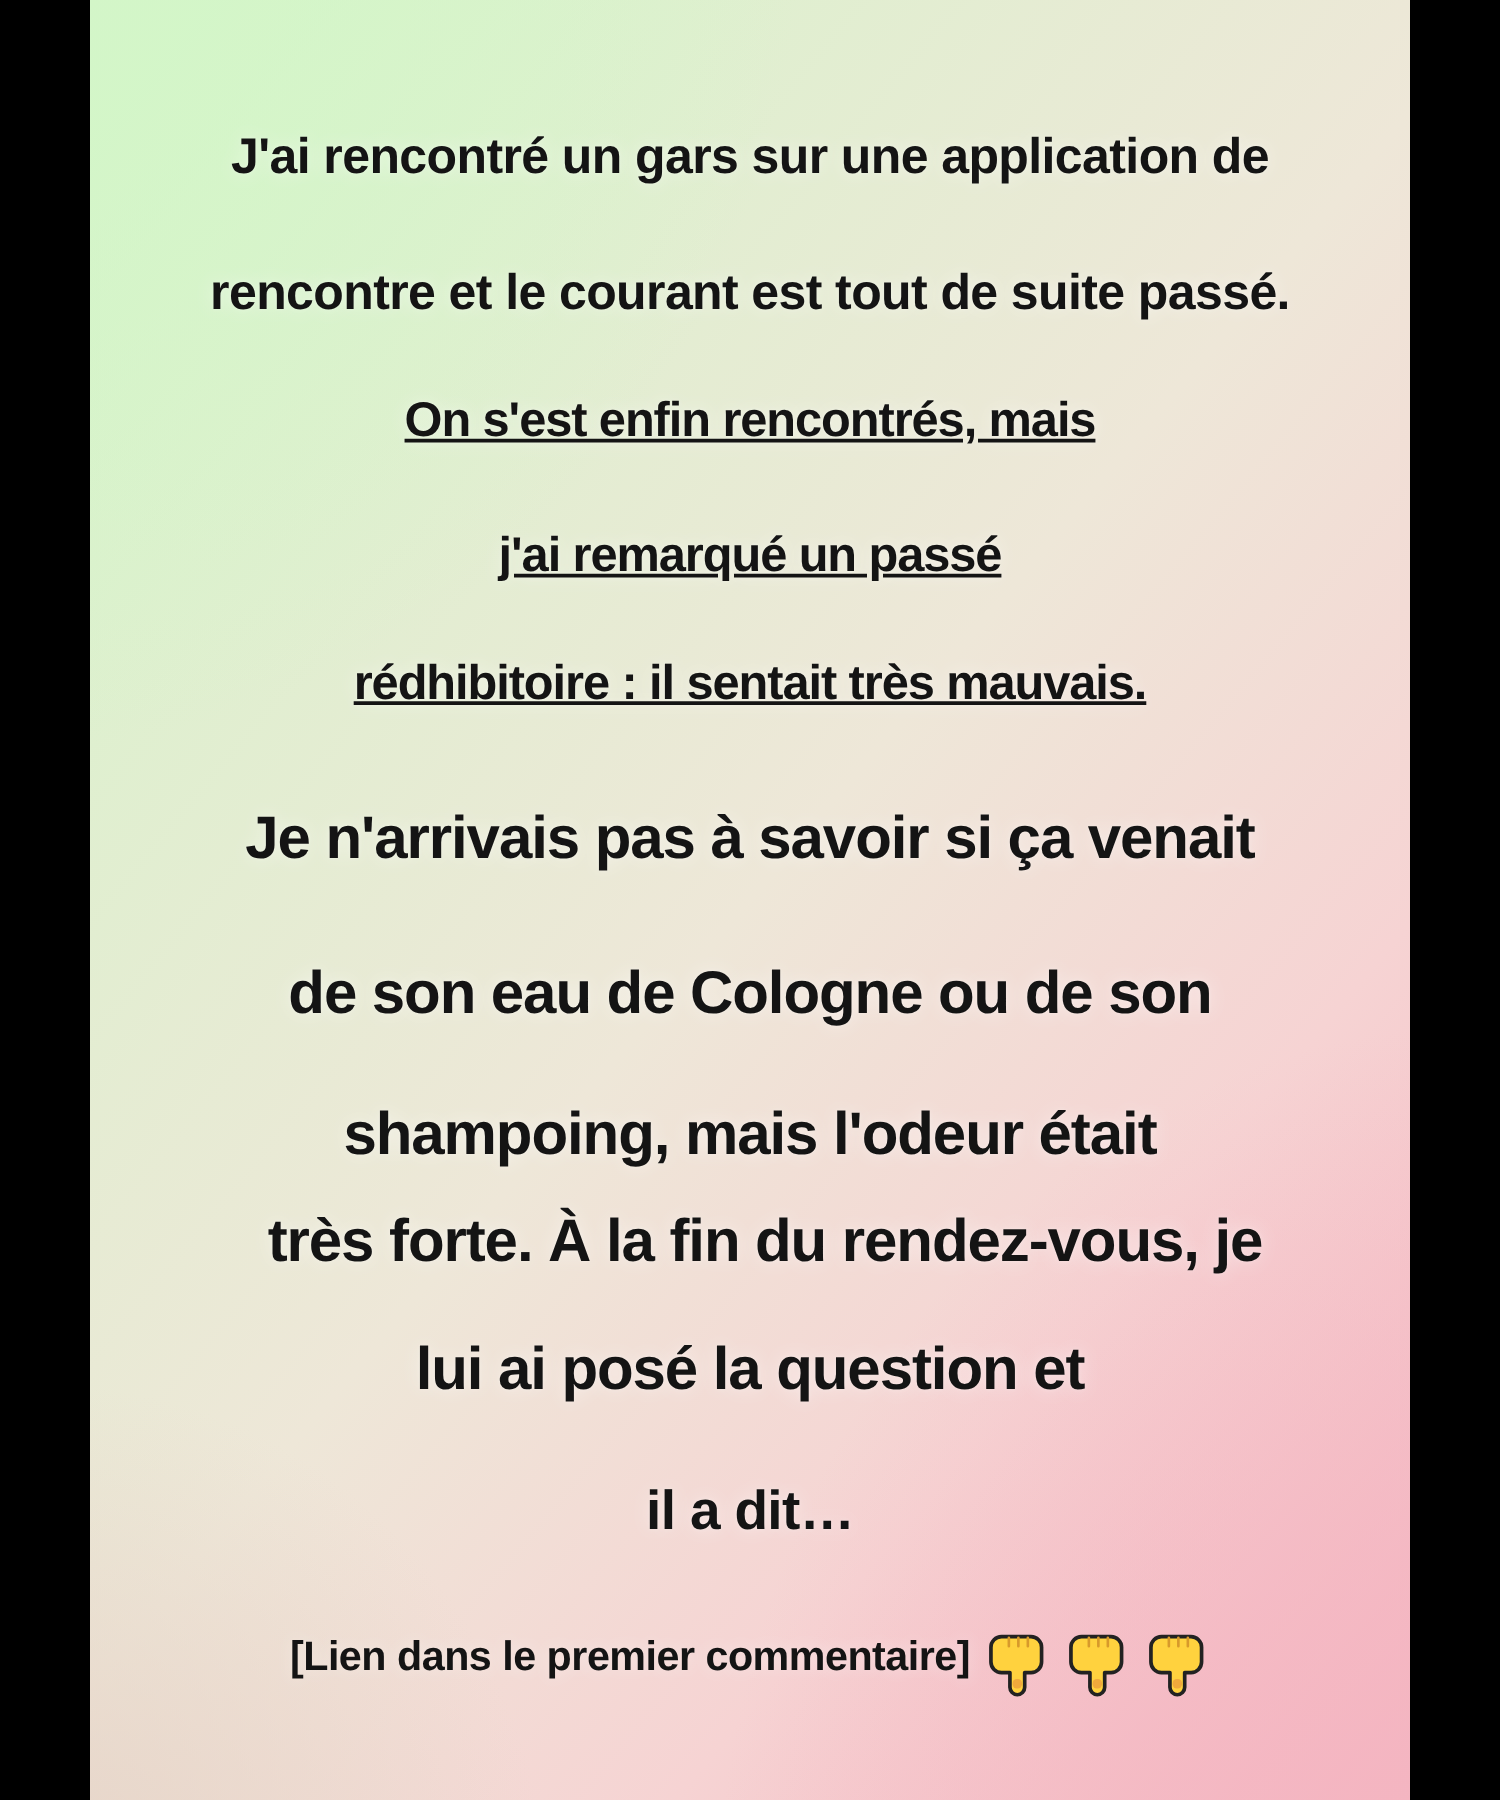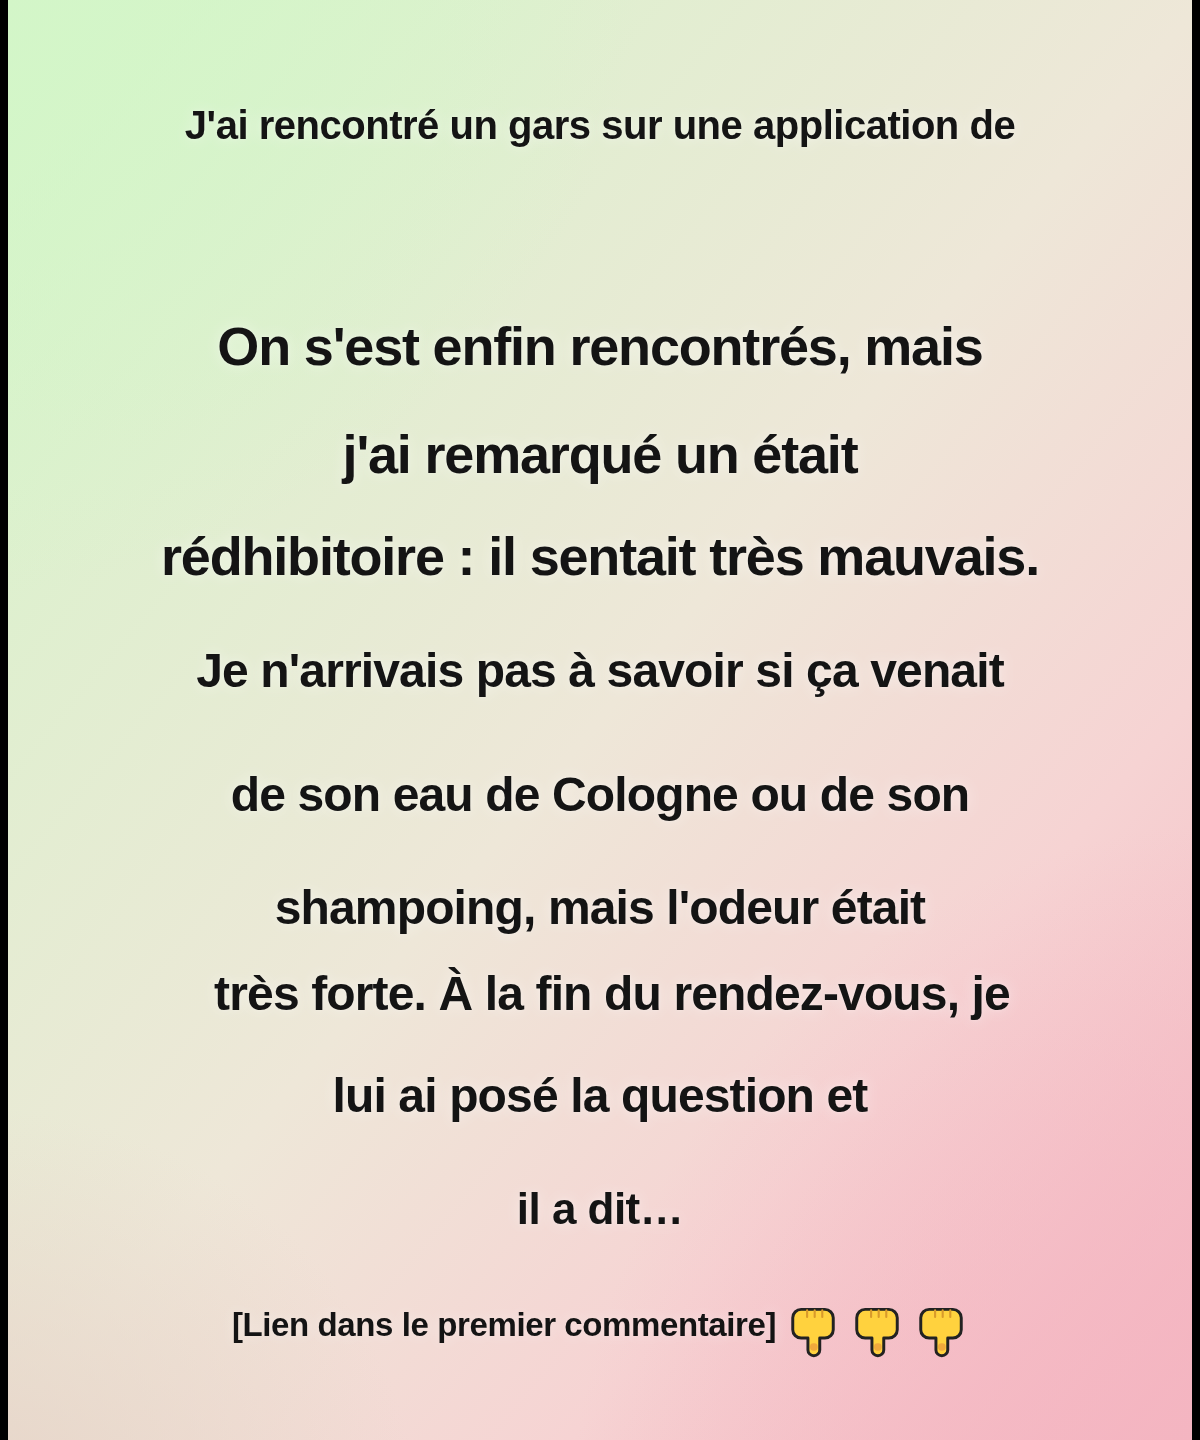--- a/index.html
+++ b/index.html
@@ -12,42 +12,42 @@
     --gradient-mid-right: #f6d3d3;
     --emoji-yellow: #ffd23e;
   }
   html,body{margin:0;padding:0;}
   body{
     font-family:"Liberation Sans","DejaVu Sans",sans-serif;
     background:#000;
   }
   .canvas{
     position:relative;
-    width:1184px;
+    width:1056px;
     height:1440px;
     margin:0 auto;
     overflow:hidden;
     background:
       radial-gradient(ellipse 95% 75% at -5% -5%, var(--gradient-top-left) 0%, rgba(211,246,200,0) 62%),
       radial-gradient(ellipse 65% 50% at -3% 106%, var(--gradient-bottom-left) 0%, rgba(230,212,200,0) 58%),
       radial-gradient(ellipse 85% 75% at 105% 108%, var(--gradient-bottom-right) 0%, rgba(244,181,193,0) 68%),
       linear-gradient(130deg, var(--gradient-top-left) 0%, var(--gradient-center) 50%, var(--gradient-mid-right) 74%, var(--gradient-bottom-right) 100%);
   }
   .line{
     position:absolute;
     left:0; right:0;
     text-align:center;
     white-space:nowrap;
     color:var(--text);
     font-weight:700;
     letter-spacing:-0.012em;
     text-shadow:0 0 16px rgba(255,255,255,0.50), 0 0 4px rgba(255,255,255,0.28);
   }
   .t-small{ font-size:40px; }
-  .t-xl{    font-size:54px; letter-spacing:-0.022em; }
+  .t-xl{    font-size:39px; letter-spacing:-0.022em;text-decoration:underline; }
   .t-lg{    font-size:48px; letter-spacing:-0.018em; }
   .t-md{    font-size:44px; }
 
   .l1{ top:103px; }
   .l2{ top:212px; }
   .l3{ top:315px; }
   .l4{ top:423px; }
   .l5{ top:525px; }
   .l6{ top:643px; }
   .l7{ top:767px; }
@@ -80,23 +80,24 @@
     margin-top:14px;
     flex:0 0 auto;
   }
 </style>
 </head>
 <body>
 
 <div class="canvas">
 
   <div class="line t-small l1">J'ai rencontré un gars sur une application de</div>
+  <div class="line t-small l2">rencontre et le courant est tout de suite passé.</div>
 
   <div class="line t-xl l3">On s'est enfin rencontrés, mais</div>
-  <div class="line t-xl l4">j'ai remarqué un était</div>
+  <div class="line t-xl l4">j'ai remarqué un passé</div>
   <div class="line t-lg l6">Je n'arrivais pas à savoir si ça venait</div>
 
   <div class="line t-xl l5">rédhibitoire : il sentait très mauvais.</div>
   <div class="line t-lg l7">de son eau de Cologne ou de son</div>
   <div class="line t-lg l8">shampoing, mais l'odeur était</div>
   <div class="line t-lg l9">très forte. À la fin du rendez-vous, je</div>
   <div class="line t-lg l10">lui ai posé la question et</div>
 
   <div class="line t-md l11">il a dit…</div>
 

